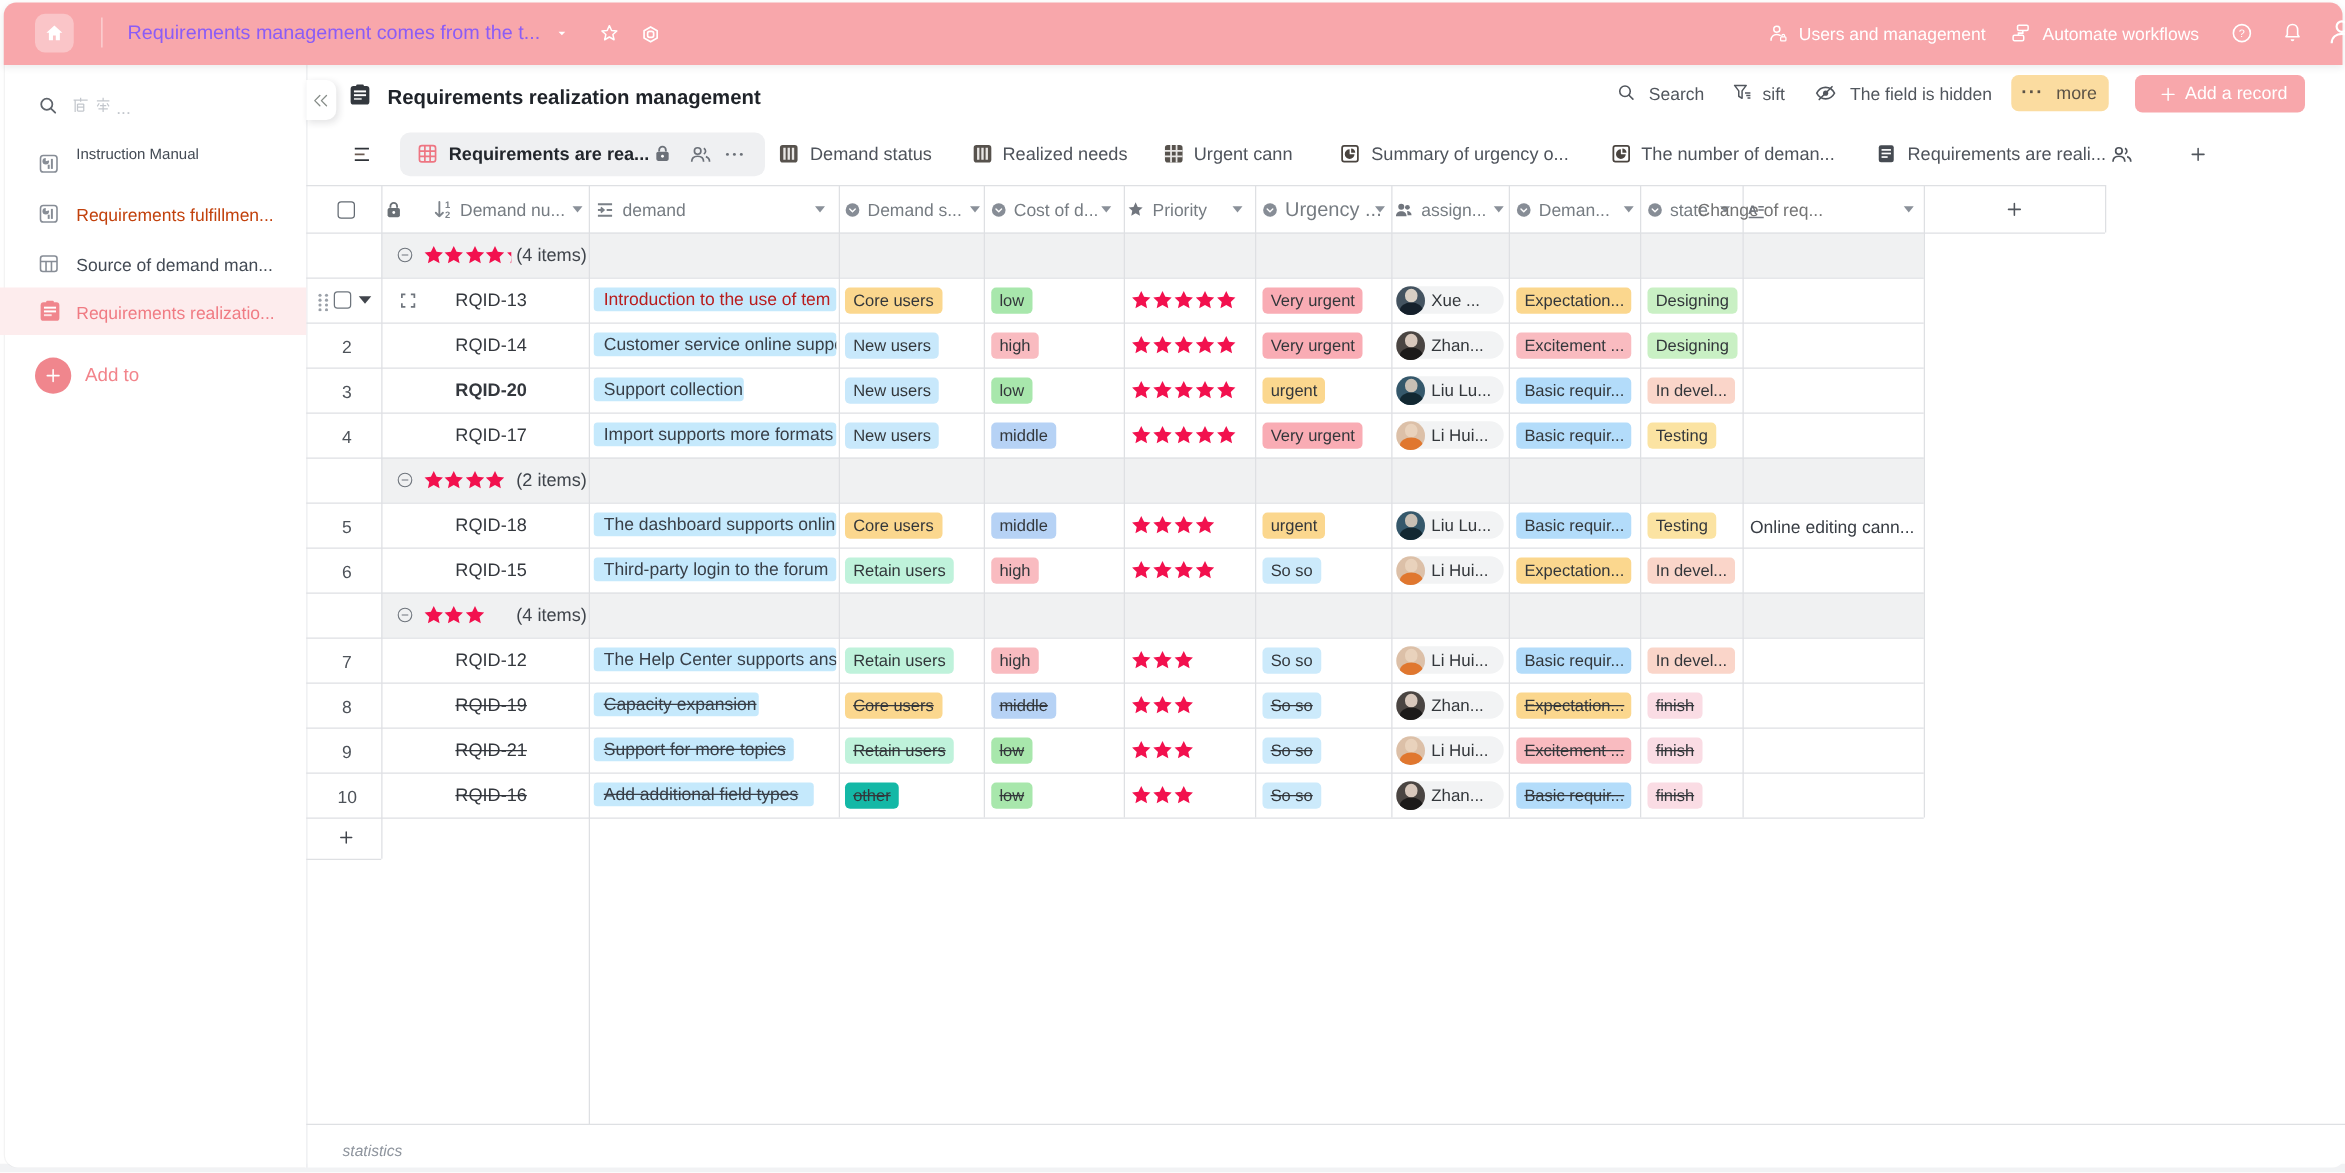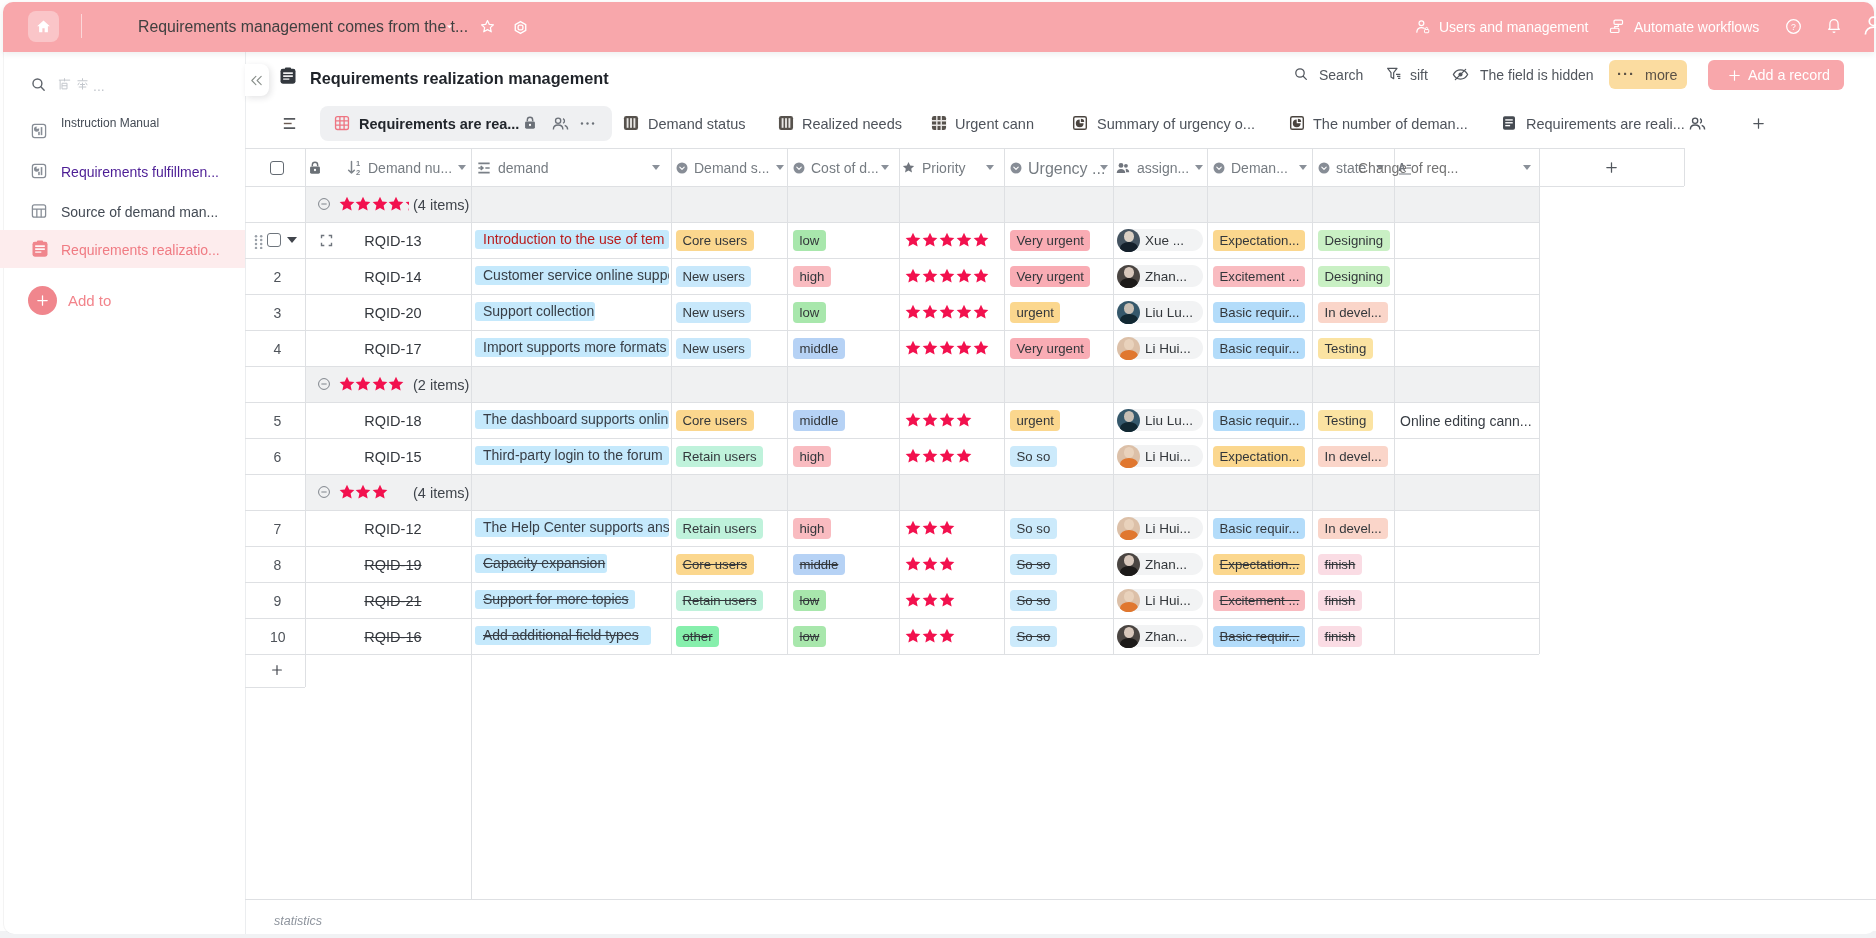--- a/index.html
+++ b/index.html
@@ -3,21 +3,21 @@
 <div style="position:absolute;left:0px;top:931px;width:1876px;height:7px;background:#F1F2F4;"></div>
 <div style="position:absolute;left:4px;top:52px;width:241px;height:882px;background:#fff;border-radius:0 0 0 10px;box-shadow:-1px 0 0 rgba(31,35,41,.05);"></div>
 <div style="position:absolute;left:246px;top:52px;width:1630px;height:882px;background:#fff;border-radius:0 0 10px 0;"></div>
 <div style="position:absolute;left:245px;top:52px;width:1px;height:882px;background:#EBEDEF;"></div>
 <div style="position:absolute;left:3px;top:2px;width:1871px;height:50px;background:#F8A7AB;border-radius:10px 10px 0 0;box-shadow:0 2px 6px rgba(31,35,41,.08);"></div>
 <div style="position:absolute;left:28px;top:11px;width:31px;height:31px;background:rgba(255,255,255,.35);border-radius:8px;"></div>
 <svg style="position:absolute;left:35px;top:18px" width="17" height="17" viewBox="0 0 24 24" fill="none">
     <path d="M12 3.5 L21 11.5 H18.2 V20 H13.6 V14.6 H10.4 V20 H5.8 V11.5 H3 Z" fill="#FFFFFF"></path>
   </svg>
 <div style="position:absolute;left:81px;top:14px;width:1px;height:24px;background:rgba(255,255,255,.55);"></div>
-<div style="position:absolute;left:102px;top:15px;font-size:15.8px;color:#404040;font-weight:400;line-height:24px;white-space:nowrap;margin-left:36px;">Requirements management comes from the t...</div>
+<div style="position:absolute;left:102px;top:15px;font-size:15.8px;color:#8b5cf6;font-weight:400;line-height:24px;white-space:nowrap;">Requirements management comes from the t...</div>
 <svg style="position:absolute;left:443px;top:20px" width="13" height="13" viewBox="0 0 24 24" fill="none">
     <path d="M7 10 L12 15 L17 10 Z" fill="#FFFFFF"></path>
   </svg>
 <svg style="position:absolute;left:479px;top:18px" width="17" height="17" viewBox="0 0 24 24" fill="none">
     <path d="M12 3.6 L14.5 9 L20.4 9.6 L16 13.6 L17.3 19.5 L12 16.4 L6.7 19.5 L8 13.6 L3.6 9.6 L9.5 9 Z" stroke="#FFFFFF" stroke-width="1.7" stroke-linejoin="round"></path>
   </svg>
 <svg style="position:absolute;left:512px;top:19px" width="17" height="17" viewBox="0 0 24 24" fill="none">
     <path d="M12 3.6 L19.4 7.9 V16.1 L12 20.4 L4.6 16.1 V7.9 Z" stroke="#FFFFFF" stroke-width="1.9" stroke-linejoin="round"></path>
     <rect x="8.6" y="8.6" width="6.8" height="6.8" rx="2.2" stroke="#FFFFFF" stroke-width="1.9"></rect>
   </svg>
@@ -382,21 +382,21 @@
 <div style="position:absolute;left:1010px;top:265.5px;height:21px;background:#F9ACB4;border-radius:4px;padding:0 6.5px;font-size:13.2px;line-height:21px;color:#33373B;white-space:nowrap;">Very urgent</div>
 <div style="position:absolute;left:1121px;top:265px;width:82px;height:21.5px;background:#F2F3F4;border-radius:11px;"></div>
 <div style="position:absolute;left:1117px;top:264.5px;width:23px;height:23px;border-radius:50%;background:#4A4542;overflow:hidden">
     <div style="position:absolute;left:6.5px;top:2.5px;width:10px;height:10.5px;border-radius:50%;background:#D8C8BC"></div>
     <div style="position:absolute;left:2.5px;top:13.5px;width:18px;height:12px;border-radius:50% 50% 0 0;background:#1C1A19"></div>
   </div>
 <div style="position:absolute;left:1145px;top:266.5px;font-size:13.5px;color:#33373B;font-weight:400;line-height:20px;white-space:nowrap;">Zhan...</div>
 <div style="position:absolute;left:1213px;top:265.5px;height:21px;background:#F9BBC0;border-radius:4px;padding:0 6.5px;font-size:13.2px;line-height:21px;color:#33373B;white-space:nowrap;max-width:92px;overflow:hidden;">Excitement ...</div>
 <div style="position:absolute;left:1318px;top:265.5px;height:21px;background:#C9F0C4;border-radius:4px;padding:0 6.5px;font-size:13.2px;line-height:21px;color:#33373B;white-space:nowrap;max-width:74px;overflow:hidden;">Designing</div>
 <div style="position:absolute;left:273.5px;top:302.5px;font-size:14px;color:#4E535A;font-weight:400;line-height:21px;white-space:nowrap;">3</div>
-<div style="position:absolute;left:364.3px;top:301.5px;font-size:14.5px;color:#33373D;font-weight:400;line-height:22px;white-space:nowrap;">RQID-20</div>
+<div style="position:absolute;left:364.3px;top:301.5px;font-size:14.5px;color:#33373D;font-weight:700;line-height:22px;white-space:nowrap;">RQID-20</div>
 <div style="position:absolute;left:475px;top:301.5px;width:120px;height:19px;background:#C5E9FC;border-radius:3px;overflow:hidden;font-size:14px;line-height:19px;color:#383E46;padding-left:8px;white-space:nowrap;">Support collection</div>
 <div style="position:absolute;left:676px;top:301.5px;height:21px;background:#C8E8FB;border-radius:4px;padding:0 6.5px;font-size:13.2px;line-height:21px;color:#33373B;white-space:nowrap;max-width:106px;overflow:hidden;">New users</div>
 <div style="position:absolute;left:793px;top:301.5px;height:21px;background:#A8E7AC;border-radius:4px;padding:0 6.5px;font-size:13.2px;line-height:21px;color:#33373B;white-space:nowrap;">low</div>
 <svg style="position:absolute;left:903.5px;top:303.0px" width="18" height="18" viewBox="0 0 24 24" fill="none">
     <path d="M12 2.4 L15 8.6 L21.8 9.4 L16.8 14 L18.2 20.8 L12 17.4 L5.8 20.8 L7.2 14 L2.2 9.4 L9 8.6 Z" fill="#F2114E"></path>
   </svg>
 <svg style="position:absolute;left:920.5px;top:303.0px" width="18" height="18" viewBox="0 0 24 24" fill="none">
     <path d="M12 2.4 L15 8.6 L21.8 9.4 L16.8 14 L18.2 20.8 L12 17.4 L5.8 20.8 L7.2 14 L2.2 9.4 L9 8.6 Z" fill="#F2114E"></path>
   </svg>
 <svg style="position:absolute;left:937.5px;top:303.0px" width="18" height="18" viewBox="0 0 24 24" fill="none">
@@ -564,21 +564,21 @@
 <div style="position:absolute;left:1117px;top:588.5px;width:23px;height:23px;border-radius:50%;background:#DCC0A8;overflow:hidden">
     <div style="position:absolute;left:6.5px;top:2.5px;width:10px;height:10.5px;border-radius:50%;background:#E9D2BC"></div>
     <div style="position:absolute;left:2.5px;top:13.5px;width:18px;height:12px;border-radius:50% 50% 0 0;background:#E0772F"></div>
   </div>
 <div style="position:absolute;left:1145px;top:590.5px;font-size:13.5px;color:#33373B;font-weight:400;line-height:20px;white-space:nowrap;">Li Hui...</div>
 <div style="position:absolute;left:1213px;top:589.5px;height:21px;background:#F9BBC0;border-radius:4px;padding:0 6.5px;font-size:13.2px;line-height:21px;color:#33373B;white-space:nowrap;text-decoration:line-through;max-width:92px;overflow:hidden;">Excitement ...</div>
 <div style="position:absolute;left:1318px;top:589.5px;height:21px;background:#FADCE4;border-radius:4px;padding:0 6.5px;font-size:13.2px;line-height:21px;color:#33373B;white-space:nowrap;text-decoration:line-through;max-width:74px;overflow:hidden;">finish</div>
 <div style="position:absolute;left:270.0px;top:626.5px;font-size:14px;color:#4E535A;font-weight:400;line-height:21px;white-space:nowrap;">10</div>
 <div style="position:absolute;left:364.3px;top:625.5px;font-size:14.5px;color:#33373D;font-weight:400;line-height:22px;white-space:nowrap;text-decoration:line-through;">RQID-16</div>
 <div style="position:absolute;left:475px;top:625.5px;width:176px;height:19px;background:#C5E9FC;border-radius:3px;overflow:hidden;font-size:14px;line-height:19px;color:#383E46;padding-left:8px;white-space:nowrap;text-decoration:line-through;">Add additional field types</div>
-<div style="position:absolute;left:676px;top:625.5px;height:21px;background:#86efac;border-radius:4px;padding:0 6.5px;font-size:13.2px;line-height:21px;color:#33373B;white-space:nowrap;text-decoration:line-through;max-width:106px;overflow:hidden;">other</div>
+<div style="position:absolute;left:676px;top:625.5px;height:21px;background:#14b8a6;border-radius:4px;padding:0 6.5px;font-size:13.2px;line-height:21px;color:#33373B;white-space:nowrap;text-decoration:line-through;max-width:106px;overflow:hidden;">other</div>
 <div style="position:absolute;left:793px;top:625.5px;height:21px;background:#A8E7AC;border-radius:4px;padding:0 6.5px;font-size:13.2px;line-height:21px;color:#33373B;white-space:nowrap;text-decoration:line-through;">low</div>
 <svg style="position:absolute;left:903.5px;top:627.0px" width="18" height="18" viewBox="0 0 24 24" fill="none">
     <path d="M12 2.4 L15 8.6 L21.8 9.4 L16.8 14 L18.2 20.8 L12 17.4 L5.8 20.8 L7.2 14 L2.2 9.4 L9 8.6 Z" fill="#F2114E"></path>
   </svg>
 <svg style="position:absolute;left:920.5px;top:627.0px" width="18" height="18" viewBox="0 0 24 24" fill="none">
     <path d="M12 2.4 L15 8.6 L21.8 9.4 L16.8 14 L18.2 20.8 L12 17.4 L5.8 20.8 L7.2 14 L2.2 9.4 L9 8.6 Z" fill="#F2114E"></path>
   </svg>
 <svg style="position:absolute;left:937.5px;top:627.0px" width="18" height="18" viewBox="0 0 24 24" fill="none">
     <path d="M12 2.4 L15 8.6 L21.8 9.4 L16.8 14 L18.2 20.8 L12 17.4 L5.8 20.8 L7.2 14 L2.2 9.4 L9 8.6 Z" fill="#F2114E"></path>
   </svg>
@@ -614,21 +614,21 @@
     <rect x="10.9" y="13" width="2.1" height="4.5" fill="#878D96"></rect>
   </svg>
 <div style="position:absolute;left:61px;top:113px;font-size:12px;color:#434A54;font-weight:400;line-height:21px;white-space:nowrap;">Instruction Manual</div>
 <svg style="position:absolute;left:30px;top:162px" width="18" height="18" viewBox="0 0 24 24" fill="none">
     <rect x="3.2" y="3.2" width="17.6" height="17.6" rx="3" stroke="#878D96" stroke-width="1.7"></rect>
     <circle cx="8.8" cy="9.4" r="3.5" fill="#878D96"></circle>
     <path d="M8.8 9.4 L8.8 5.2 A4.2 4.2 0 0 1 12.8 8.2 Z" fill="#fff"></path>
     <rect x="14.3" y="6.8" width="2.1" height="10.7" fill="#878D96"></rect>
     <rect x="10.9" y="13" width="2.1" height="4.5" fill="#878D96"></rect>
   </svg>
-<div style="position:absolute;left:61px;top:161.5px;font-size:14px;color:#4c1d95;font-weight:400;line-height:21px;white-space:nowrap;">Requirements fulfillmen...</div>
+<div style="position:absolute;left:61px;top:161.5px;font-size:14px;color:#c2410c;font-weight:400;line-height:21px;white-space:nowrap;">Requirements fulfillmen...</div>
 <svg style="position:absolute;left:30px;top:202px" width="18" height="18" viewBox="0 0 24 24" fill="none">
     <rect x="3.2" y="3.8" width="17.6" height="16.4" rx="2.6" stroke="#878D96" stroke-width="1.7"></rect>
     <path d="M3.2 9.6 H20.8 M9.1 9.6 V20.2 M14.9 9.6 V20.2" stroke="#878D96" stroke-width="1.7"></path>
   </svg>
 <div style="position:absolute;left:61px;top:201.5px;font-size:14px;color:#434A54;font-weight:400;line-height:21px;white-space:nowrap;">Source of demand man...</div>
 <svg style="position:absolute;left:30px;top:239px" width="20" height="20" viewBox="0 0 24 24" fill="none">
     <rect x="3" y="3.4" width="18" height="17.8" rx="2.8" fill="#F0868D"></rect>
     <rect x="8.3" y="1.8" width="7.4" height="3.4" rx="1.2" fill="#F0868D"></rect>
     <rect x="6.2" y="7.6" width="11.6" height="1.9" fill="#FFFFFF"></rect>
     <rect x="6.2" y="11.2" width="11.6" height="1.9" fill="#FFFFFF"></rect>

